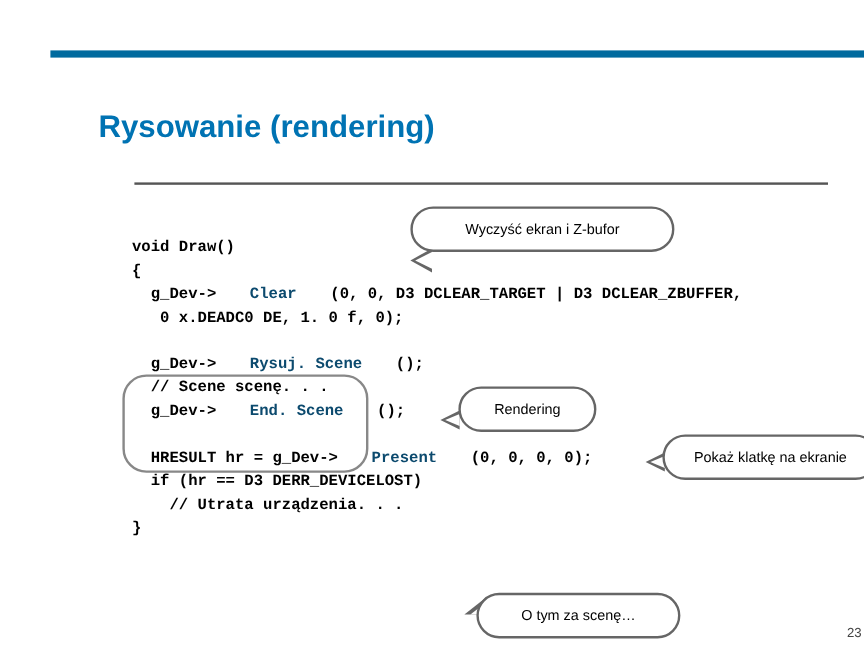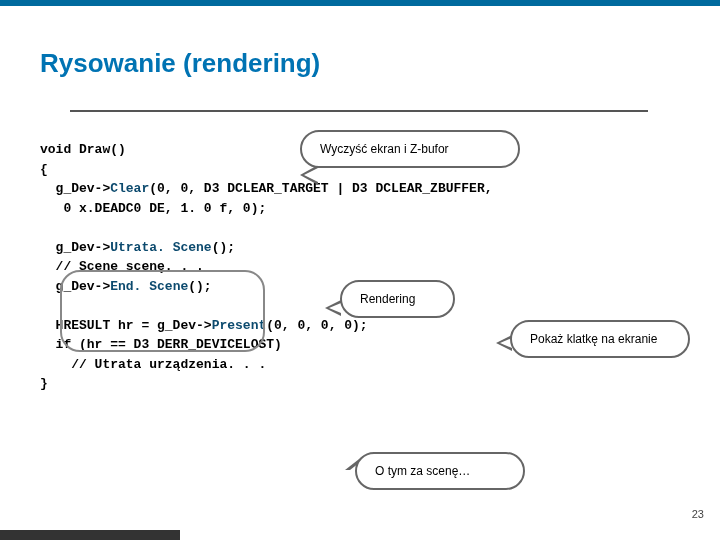--- a/index.html
+++ b/index.html
@@ -1,15 +1,15 @@
 <!DOCTYPE html>
 <html><head>
 <meta charset="utf-8">
 <style>
-  * { margin: 0; padding: 0; box-sizing: border-box; }
+  * { margin: 14px; padding: 0; box-sizing: border-box; }
   body {
     width: 720px;
     height: 540px;
     background: #fff;
     font-family: Verdana, Arial, sans-serif;
     position: relative;
     overflow: hidden;
   }
   .topbar {
     position: absolute;
@@ -53,21 +53,21 @@
 
   .callout {
     position: absolute;
     background: #fff;
     border: 2px solid #666;
     border-radius: 22px;
     padding: 10px 18px;
     font-size: 12px;
     color: #000;
     font-family: "Trebuchet MS", Verdana, sans-serif;
-    text-align: left;
+    text-align: center;
     z-index: 5;
   }
   .callout-clear {
     top: 130px;
     left: 300px;
     width: 220px;
   }
   .callout-box {
     position: absolute;
     top: 270px;
@@ -184,21 +184,21 @@
 <div class="title">Rysowanie (rendering)</div>
 
 <div class="rule"></div>
 
 <div class="content">
 <div class="code"><span>void Draw()</span>
 <span>{</span>
 <span>  g_Dev-&gt;</span><span class="hl">Clear</span><span>(0, 0, D3 DCLEAR_TARGET | D3 DCLEAR_ZBUFFER,</span>
 <span>   0 x.DEADC0 DE, 1. 0 f, 0);</span>
 <span> </span>
-<span>  g_Dev-&gt;</span><span class="hl">Utrata. Scene</span><span>();</span>
+<span>  g_Dev-&gt;</span><span class="hl">Rysuj. Scene</span><span>();</span>
 <span>  // Scene scenę. . .</span>
 <span>  g_Dev-&gt;</span><span class="hl">End. Scene</span><span>();</span>
 <span> </span>
 <span>  HRESULT hr = g_Dev-&gt;</span><span class="hl">Present</span><span>(0, 0, 0, 0);</span>
 <span>  if (hr == D3 DERR_DEVICELOST)</span>
 <span>    // Utrata urządzenia. . .</span>
 <span>}</span></div>
 </div>
 
 <div class="callout callout-clear">Wyczyść ekran i Z-bufor</div>

